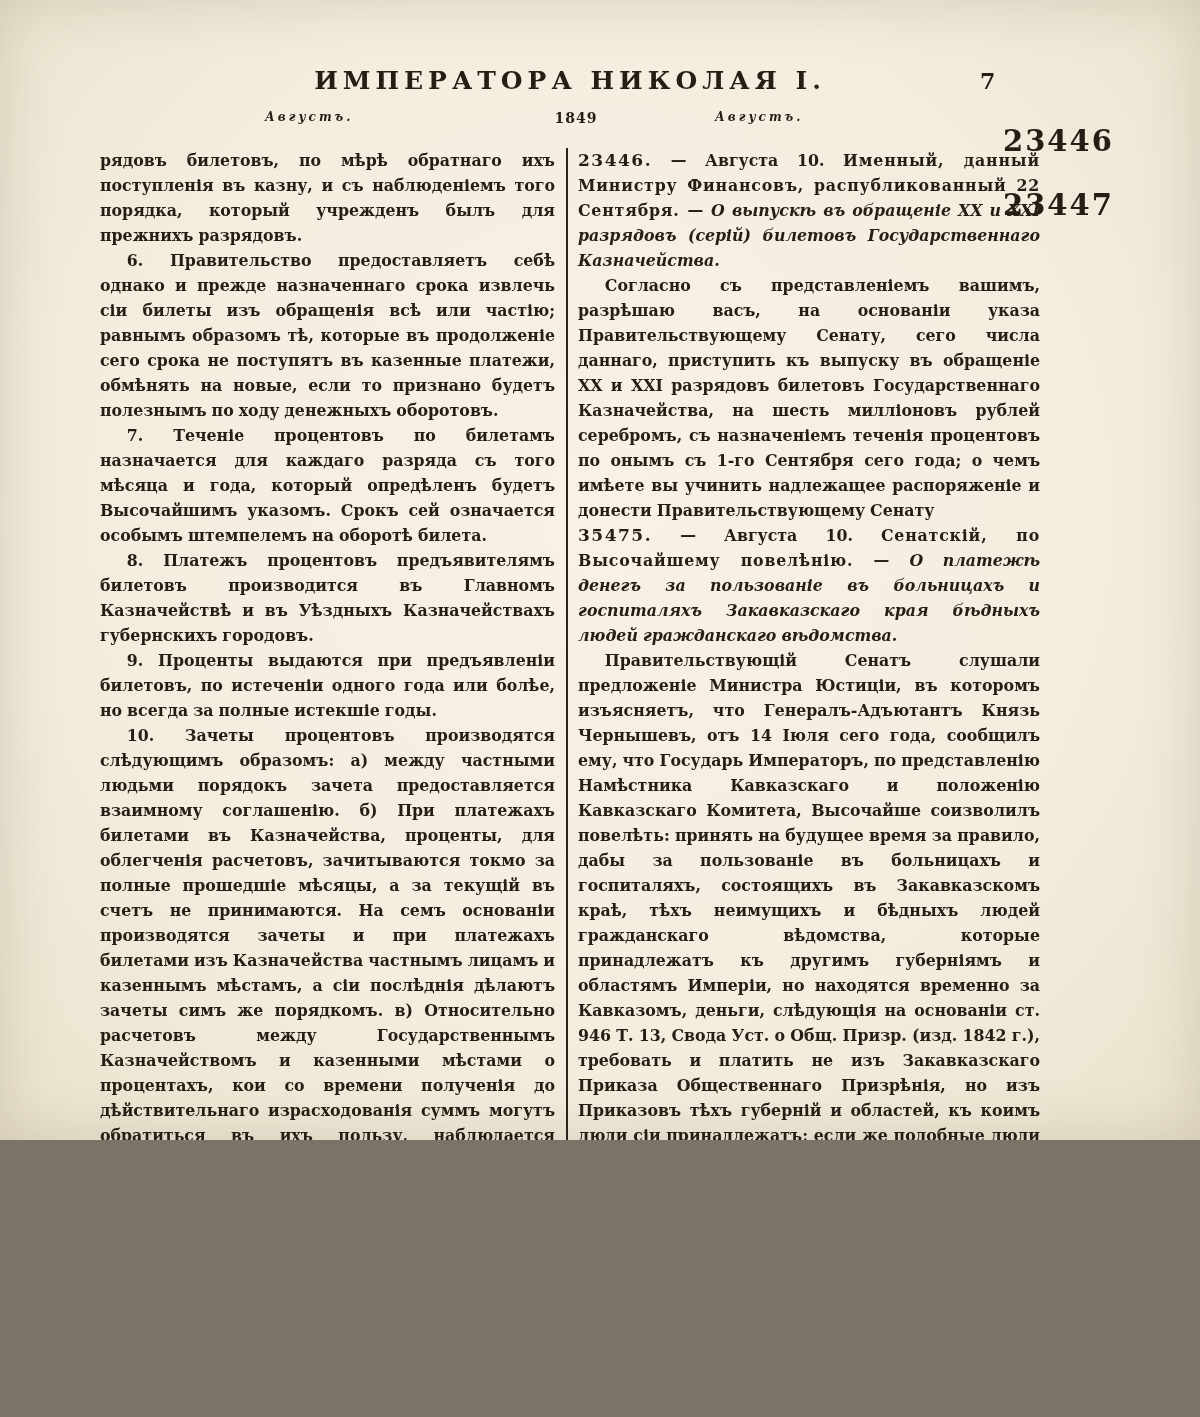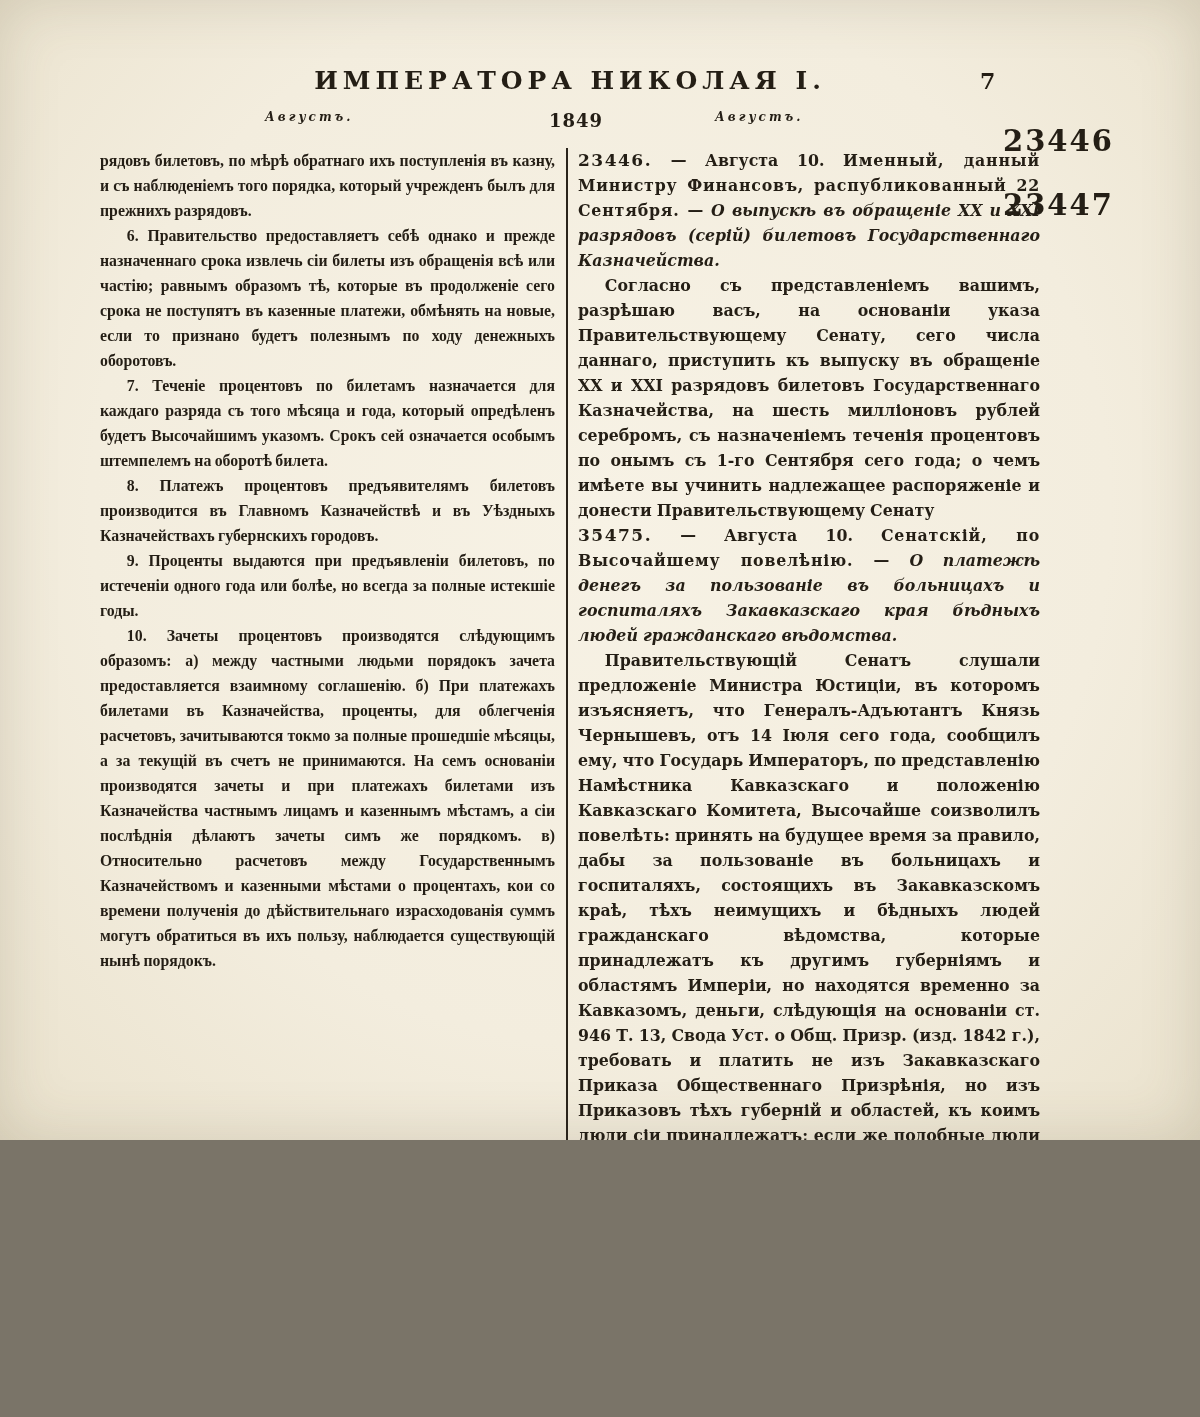--- a/index.html
+++ b/index.html
@@ -39,36 +39,36 @@
     font-weight:bold;
     font-size:12px;
     letter-spacing:3px;
   }
   .subheader .month.left { left:165px; }
   .subheader .month.right { left:615px; }
   .subheader .year {
     position:absolute;
     left:12px; right:0;
     text-align:center;
-    font-size:18px;
+    font-size:14px;
     font-weight:bold;
     letter-spacing:1px;
   }
 
   
   .columns {
     position:absolute;
     top:148px;
     left:100px;
     width:940px;
     display:flex;
     align-items:stretch;
   }
   .col { font-size:15.8px; }
-  .left-col  { width:455px;font-family:Liberation Serif, serif; }
+  .left-col  { width:455px; }
   .right-col { width:462px; }
   .divider {
     width:2px;
     background:#2a241b;
     margin-left:11px;
     margin-right:10px;
   }
 
   .para {
     margin:0;

